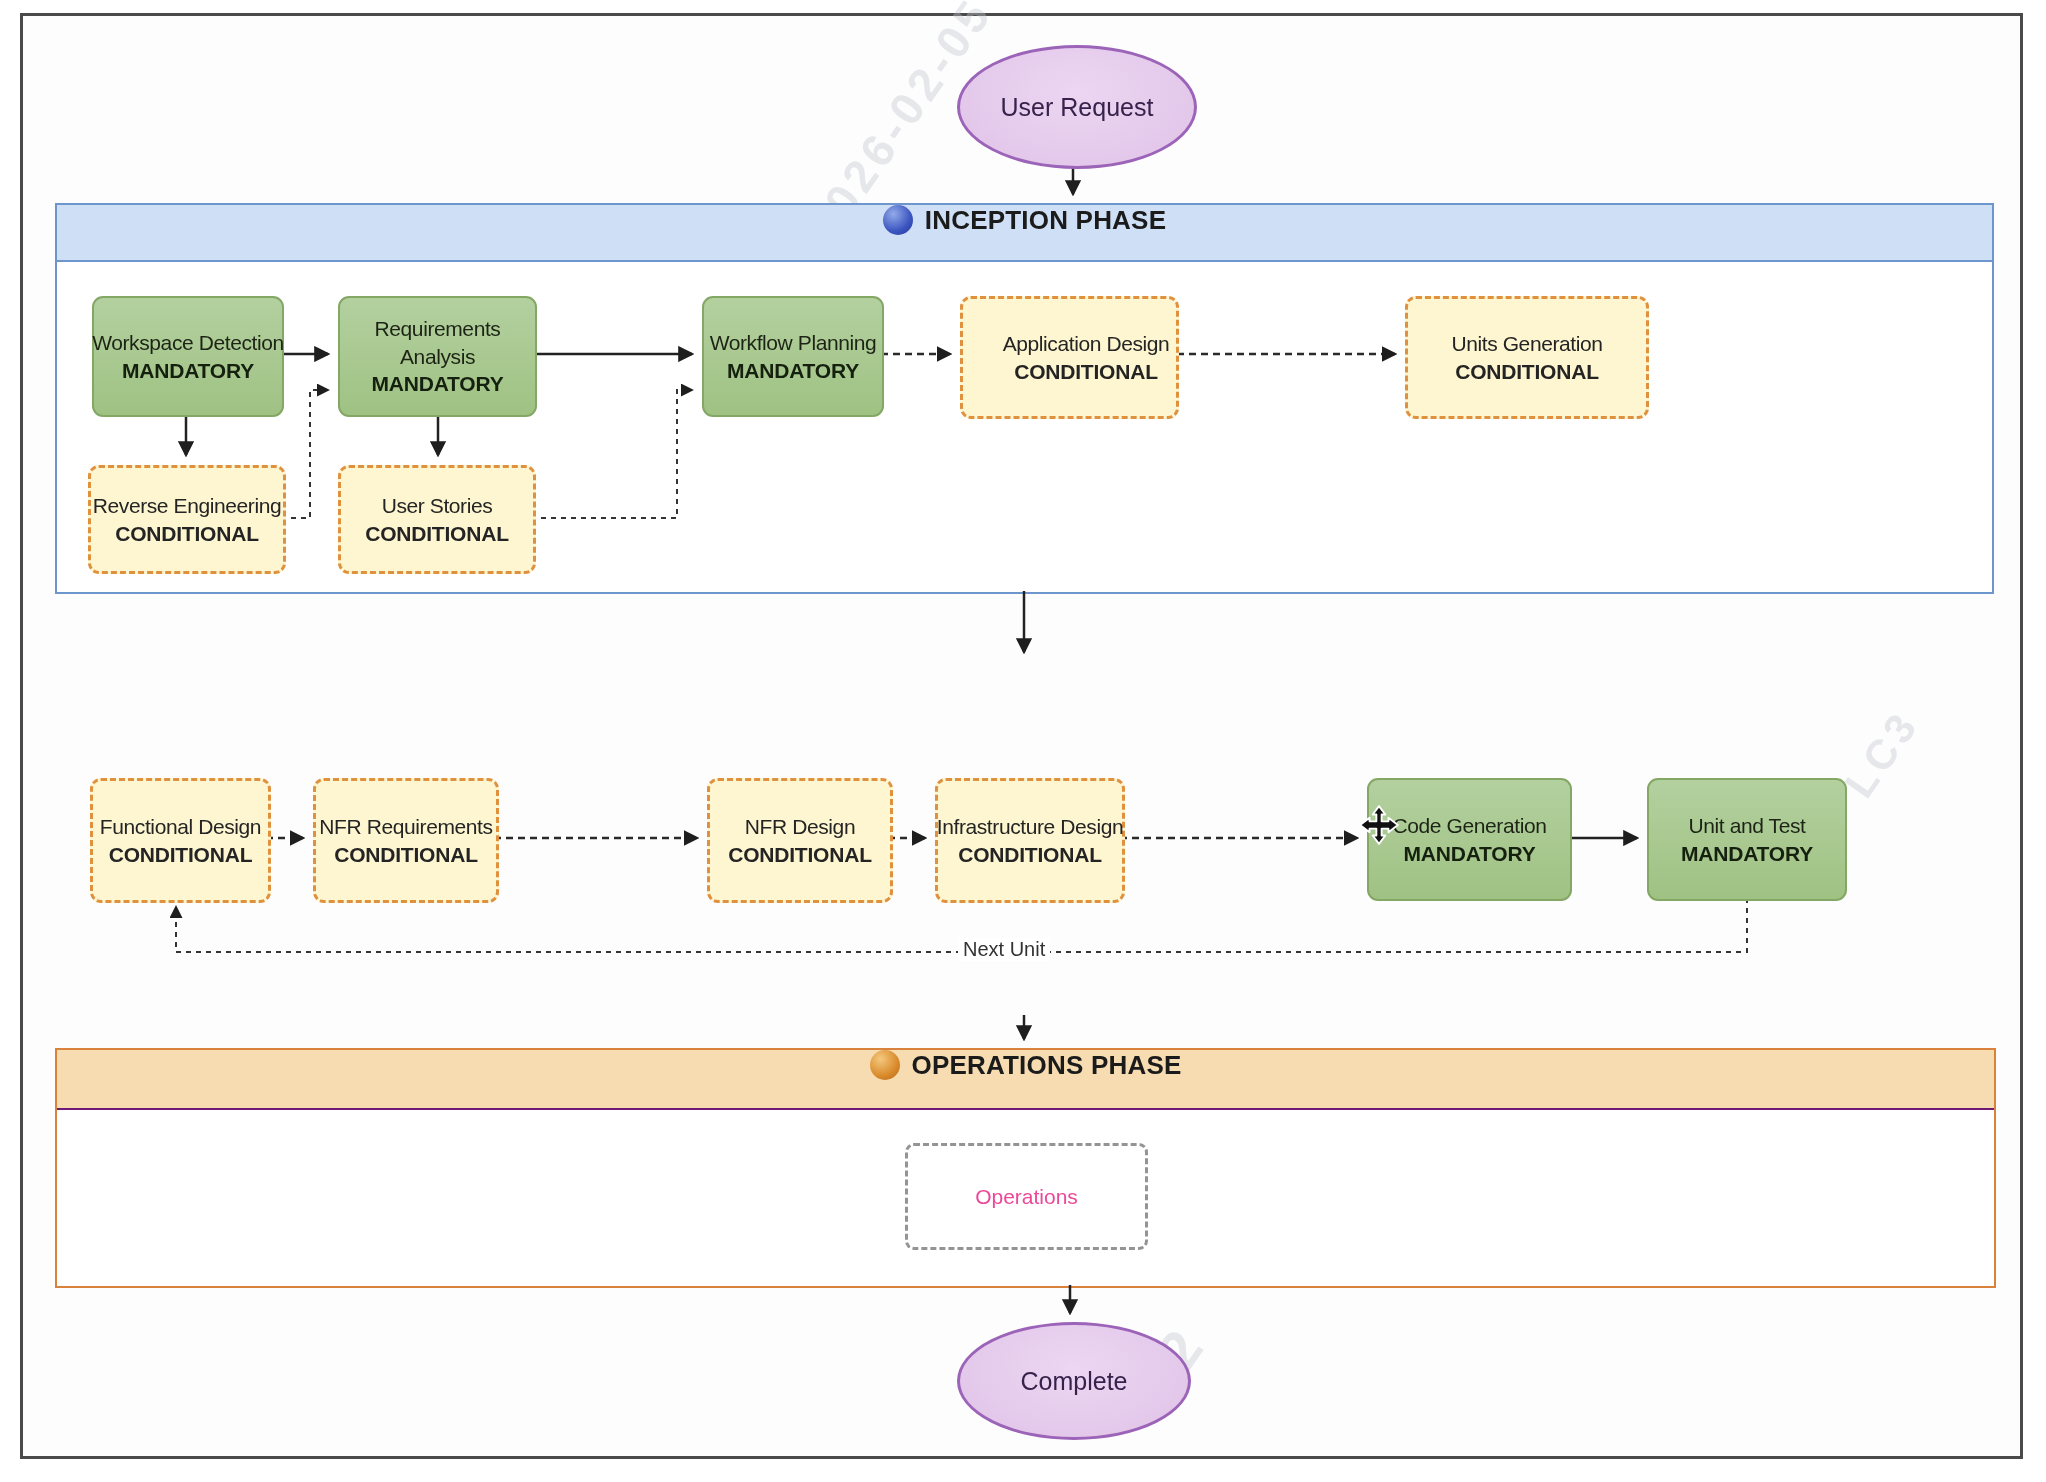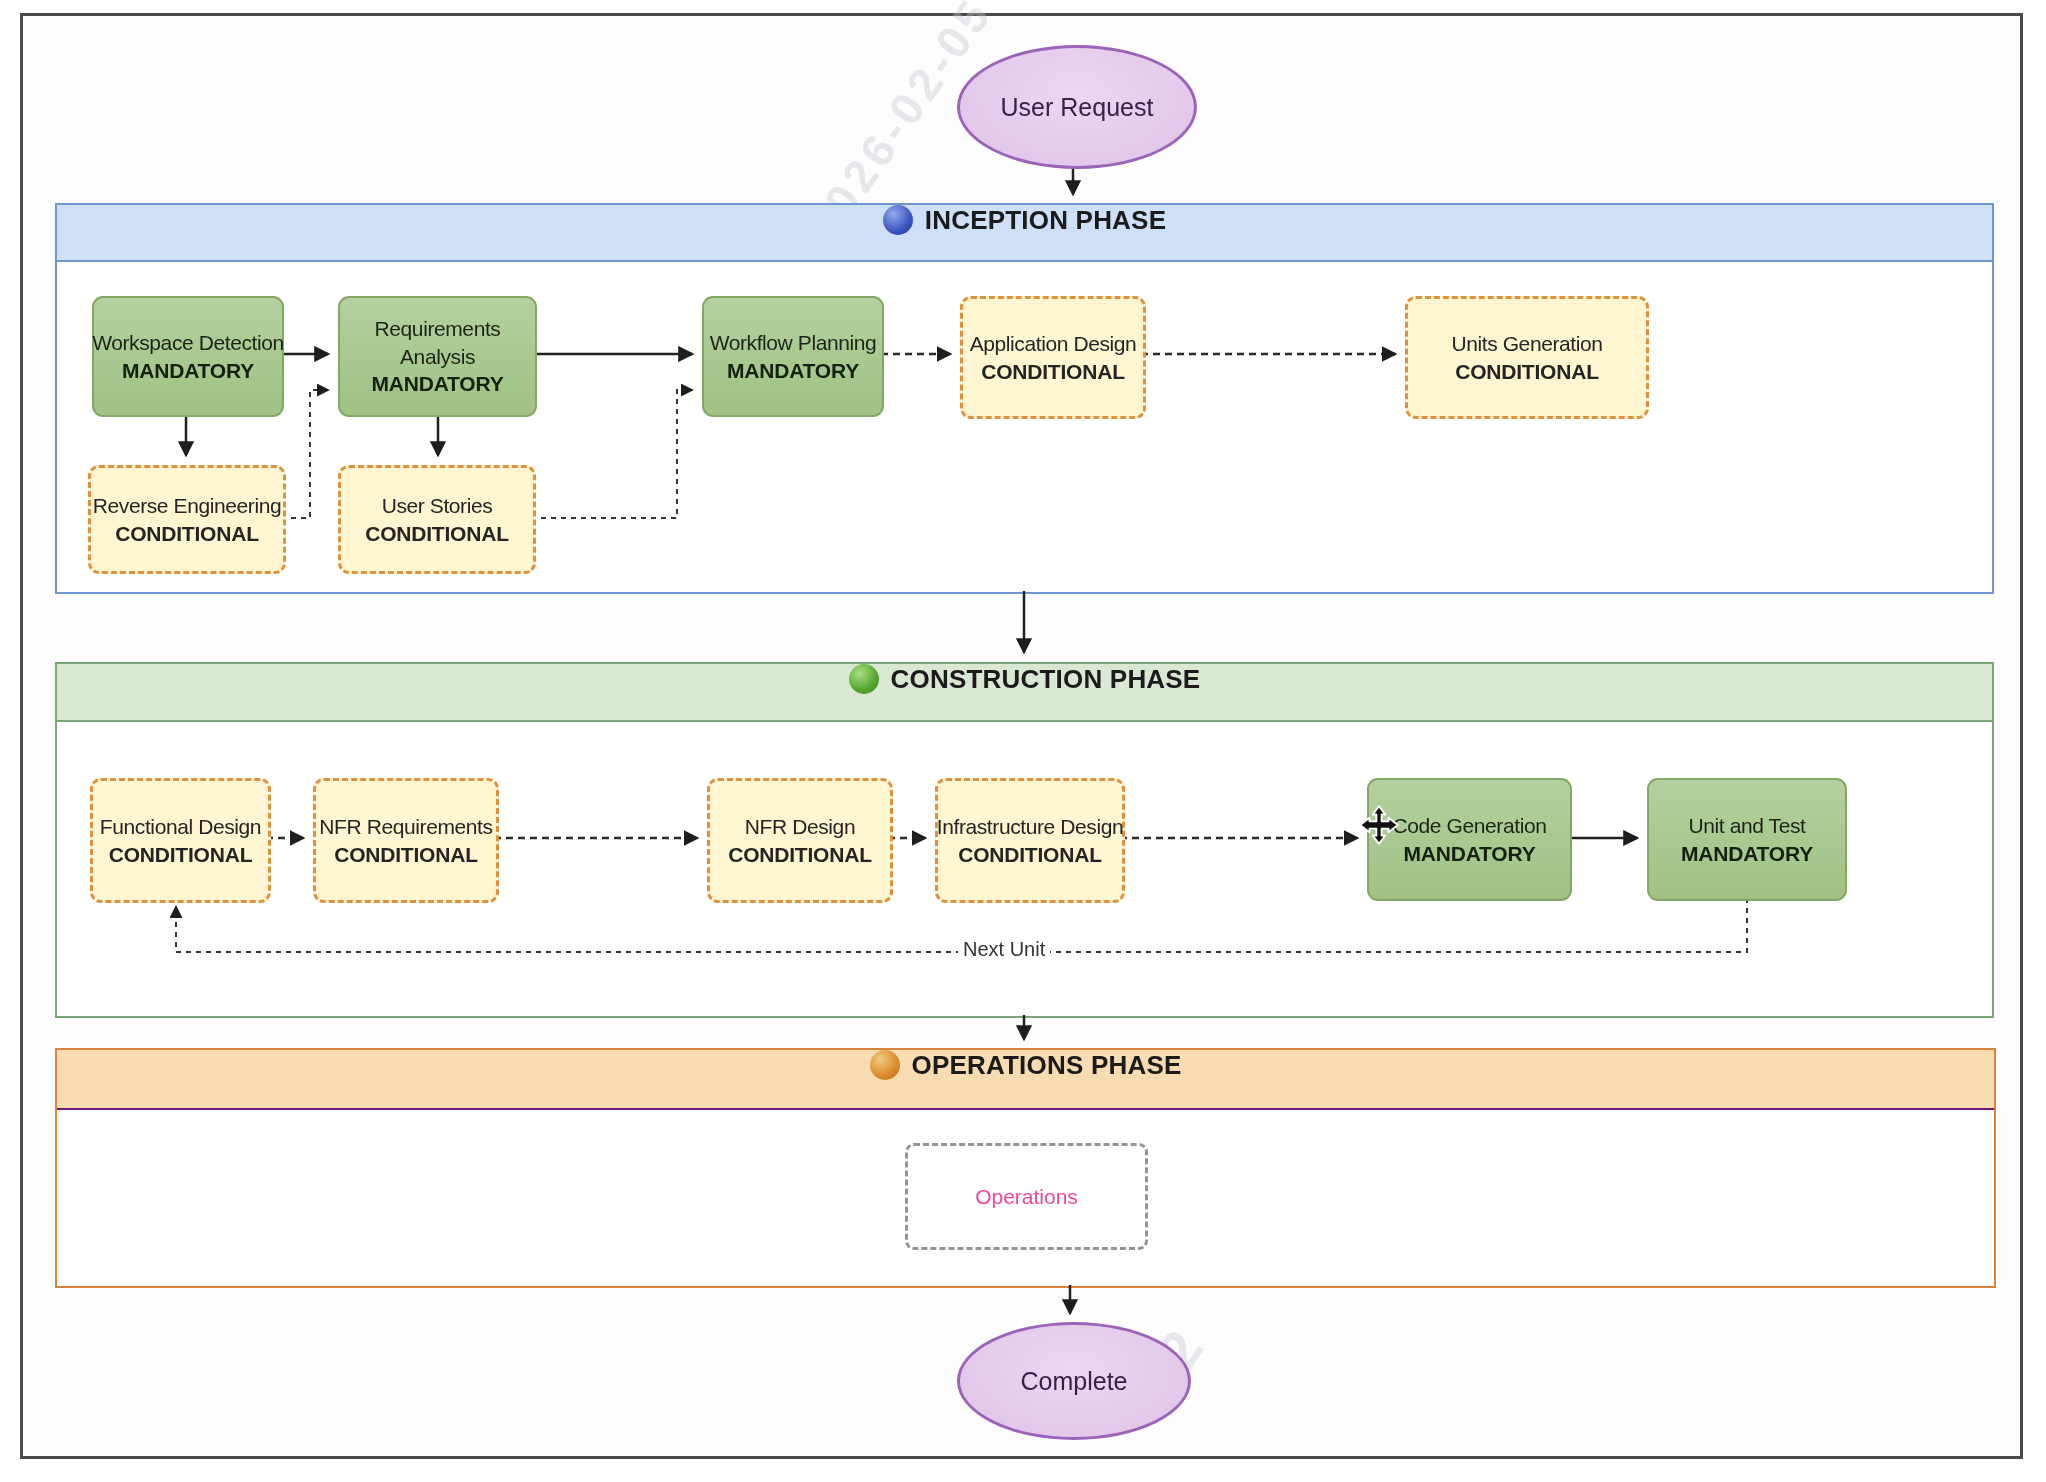--- a/index.html
+++ b/index.html
@@ -50,21 +50,21 @@
   }
   .conditional .title,.conditional .badge{color:#242424;}
   .plain-dashed{
     background:#ffffff;border:3px dashed #949494;border-radius:9px;
   }
   .plain-dashed .title{color:#ec4899;letter-spacing:0;}
   
   #n-workspace{left:92px;top:296px;width:188px;height:117px;}
   #n-requirements{left:338px;top:296px;width:195px;height:117px;}
   #n-workflow{left:702px;top:296px;width:178px;height:117px;}
-  #n-appdesign{left:960px;top:296px;width:180px;height:117px;}
+  #n-appdesign{left:960px;top:296px;width:180px;height:117px;padding-left:33px;}
   #n-unitsgen{left:1405px;top:296px;width:238px;height:117px;}
   #n-reverse{left:88px;top:465px;width:192px;height:103px;}
   #n-stories{left:338px;top:465px;width:192px;height:103px;}
   
   #n-functional{left:90px;top:778px;width:175px;height:119px;}
   #n-nfrreq{left:313px;top:778px;width:180px;height:119px;}
   #n-nfrdesign{left:707px;top:778px;width:180px;height:119px;}
   #n-infra{left:935px;top:778px;width:184px;height:119px;}
   #n-codegen{left:1367px;top:778px;width:201px;height:119px;}
   #n-build{left:1647px;top:778px;width:196px;height:119px;}
@@ -137,26 +137,20 @@
   </div>
   <div class="node conditional" id="n-reverse">
     <span class="title">Reverse Engineering</span>
     <span class="badge">CONDITIONAL</span>
   </div>
   <div class="node conditional" id="n-stories">
     <span class="title">User Stories</span>
     <span class="badge">CONDITIONAL</span>
   </div>
 
-  <div class="phase" id="construction">
-    <div class="phase-band">
-      <span class="dot"></span>
-      <span>CONSTRUCTION PHASE</span>
-    </div>
-  </div>
 
   <div class="node conditional" id="n-functional">
     <span class="title">Functional Design</span>
     <span class="badge">CONDITIONAL</span>
   </div>
   <div class="node conditional" id="n-nfrreq">
     <span class="title">NFR Requirements</span>
     <span class="badge">CONDITIONAL</span>
   </div>
   <div class="node conditional" id="n-nfrdesign">

